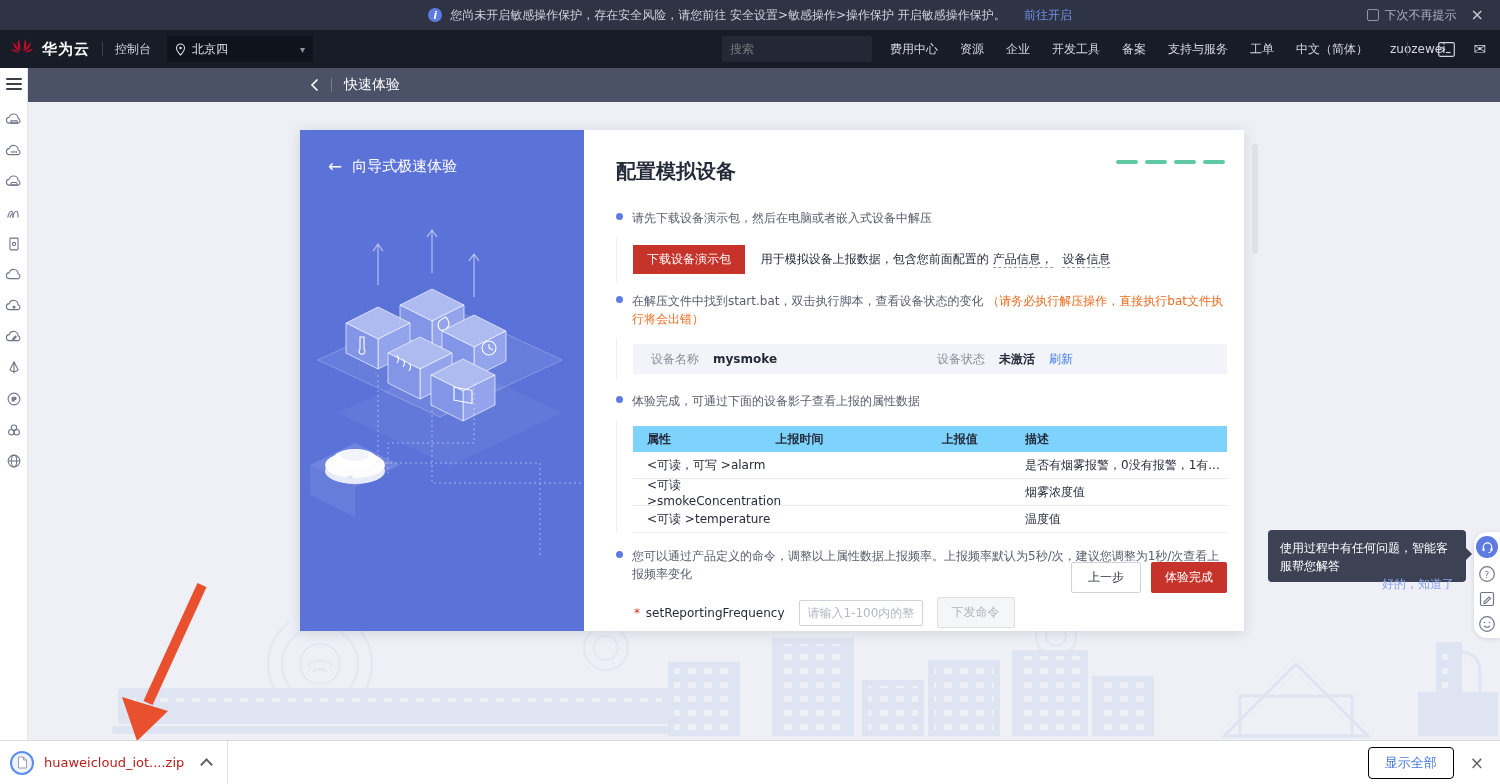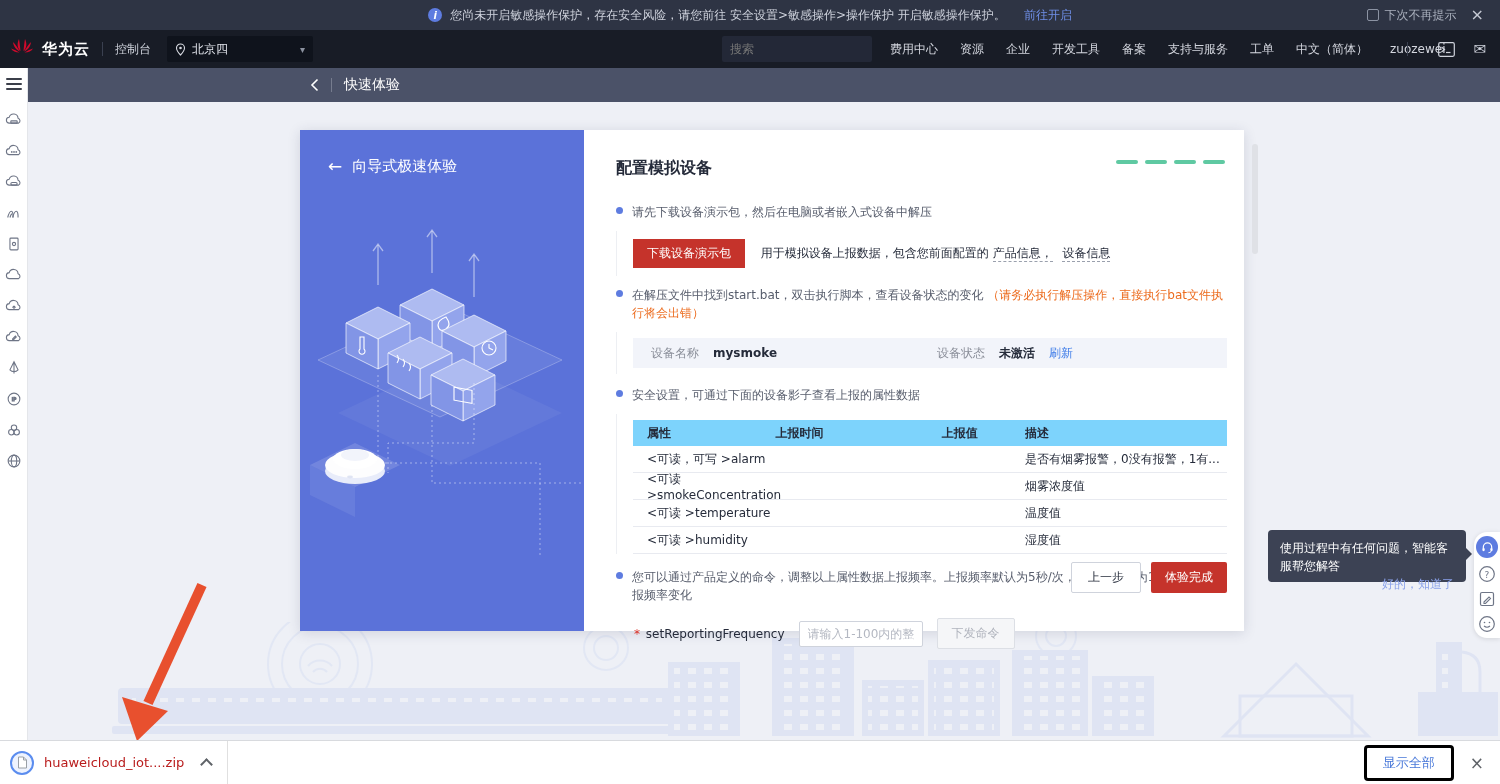--- a/index.html
+++ b/index.html
@@ -43,21 +43,21 @@
   .burger i { height:2px; background:#3b3f4a; border-radius:1px; }
   .sic { width:18px; height:18px; margin:6.5px 0; cursor:pointer; }
   .sic * { stroke:#6e7586; fill:none; stroke-width:1.2; }
 
   
   .modal { position:absolute; top:130px; left:300px; width:944px; height:501px; background:#fff; box-shadow:0 2px 12px rgba(40,50,80,.15); display:flex; }
   .bluepane { width:284px; height:501px; background:#5b72d9; position:relative; flex:none; }
   .bp-title { position:absolute; top:26px; left:28px; color:#fff; font-size:15px; display:flex; align-items:center; gap:10px; }
   .bp-title .arr { font-size:17px; cursor:pointer; }
   .whitepane { flex:1; position:relative; padding:28px 33px 0 32px; }
-  .wp-title { font-size:16px; font-weight:bold; color:#252b3a; }
+  .wp-title { font-size:20px; font-weight:bold; color:#252b3a; }
   .steps { position:absolute; top:30px; right:35px; display:flex; gap:7px; }
   .steps i { width:22px; height:4px; background:#5fc9a2; border-radius:2px; }
   .scrollbar { position:absolute; top:14px; right:2px; width:6px; height:110px; background:#dfe1e6; border-radius:3px; }
 
   .step { position:relative; margin-top:18px; padding-left:16px; }
   .step .dot { position:absolute; left:0; top:4px; width:7px; height:7px; border-radius:50%; background:#5e7ce0; }
   .step-text { color:#575d6c; font-size:12px; line-height:1.5; }
   .step-body { margin-left:-16px; padding-left:16px; border-left:1px solid #edeff3; margin-top:10px; margin-bottom:4px; }
   .orange { color:#ec6c1f; }
 
@@ -98,21 +98,21 @@
   .headset-c { width:22px; height:22px; border-radius:50%; background:#5e7ce0; display:flex; align-items:center; justify-content:center; cursor:pointer; }
 
   
   .dlbar { position:absolute; left:0; bottom:0; width:1500px; height:44px; background:#fff; border-top:1px solid #d8dade; display:flex; align-items:center; }
   .file-chip { display:flex; align-items:center; gap:10px; margin-left:10px; cursor:pointer; }
   .file-ic { width:24px; height:24px; border-radius:50%; border:2px solid #5b8def; background:#eef3fe; display:flex; align-items:center; justify-content:center; }
   .fname { font-size:13px; color:#b91c1c; }
   .chev-up { width:9px; height:9px; border-left:2px solid #5f6368; border-top:2px solid #5f6368; transform:rotate(45deg); margin:4px 8px 0 8px; cursor:pointer; }
   .dl-div { width:1px; height:44px; background:#e0e0e0; margin-left:8px; }
   .dlbar-right { margin-left:auto; display:flex; align-items:center; gap:16px; margin-right:16px; }
-  .showall { border:3px solid #000000; border-radius:4px; background:#fff; color:#4878d9; font-size:13px; padding:6px 16px; cursor:pointer; font-family:Liberation Serif, serif; }
+  .showall { border:1px solid #000000; border-radius:4px; background:#fff; color:#4878d9; font-size:13px; padding:6px 16px; cursor:pointer; font-family:Liberation Serif, serif; }
   .dl-x { color:#5f6368; font-size:17px; cursor:pointer; }
 </style>
 </head>
 <body>
 
 <div class="screen">
 
   <div class="banner">
     <div class="banner-center">
       <span class="info-dot">i</span>
@@ -406,21 +406,21 @@
             <span class="bold" style="margin-left:14px;">mysmoke</span>
             <span class="gray-lab" style="margin-left:160px;">设备状态</span>
             <span class="bold" style="margin-left:14px;">未激活</span>
             <span class="blue-link" style="margin-left:14px;">刷新</span>
           </div>
         </div>
       </div>
 
       <div class="step" style="margin-top:12px;">
         <span class="dot"></span>
-        <span class="step-text">安全设置，可通过下面的设备影子查看上报的属性数据</span>
+        <span class="step-text">体验完成，可通过下面的设备影子查看上报的属性数据</span>
         <div class="step-body" style="padding-top:6px;">
           <div class="ptable">
             <div class="prow phead">
               <span class="c1">属性</span>
               <span class="c2">上报时间</span>
               <span class="c3">上报值</span>
               <span class="c4">描述</span>
             </div>
             <div class="prow">
               <span class="c1">&lt;可读，可写 &gt;alarm</span>
@@ -433,26 +433,20 @@
               <span class="c2"></span>
               <span class="c3"></span>
               <span class="c4">烟雾浓度值</span>
             </div>
             <div class="prow">
               <span class="c1">&lt;可读 &gt;temperature</span>
               <span class="c2"></span>
               <span class="c3"></span>
               <span class="c4">温度值</span>
             </div>
-            <div class="prow">
-              <span class="c1">&lt;可读 &gt;humidity</span>
-              <span class="c2"></span>
-              <span class="c3"></span>
-              <span class="c4">湿度值</span>
-            </div>
           </div>
         </div>
       </div>
 
       <div class="step" style="margin-top:14px;">
         <span class="dot"></span>
         <span class="step-text">您可以通过产品定义的命令，调整以上属性数据上报频率。上报频率默认为5秒/次，建议您调整为1秒/次查看上报频率变化</span>
         <div class="cmd-row">
           <span class="cmd-label">
             <span class="req">*</span>

